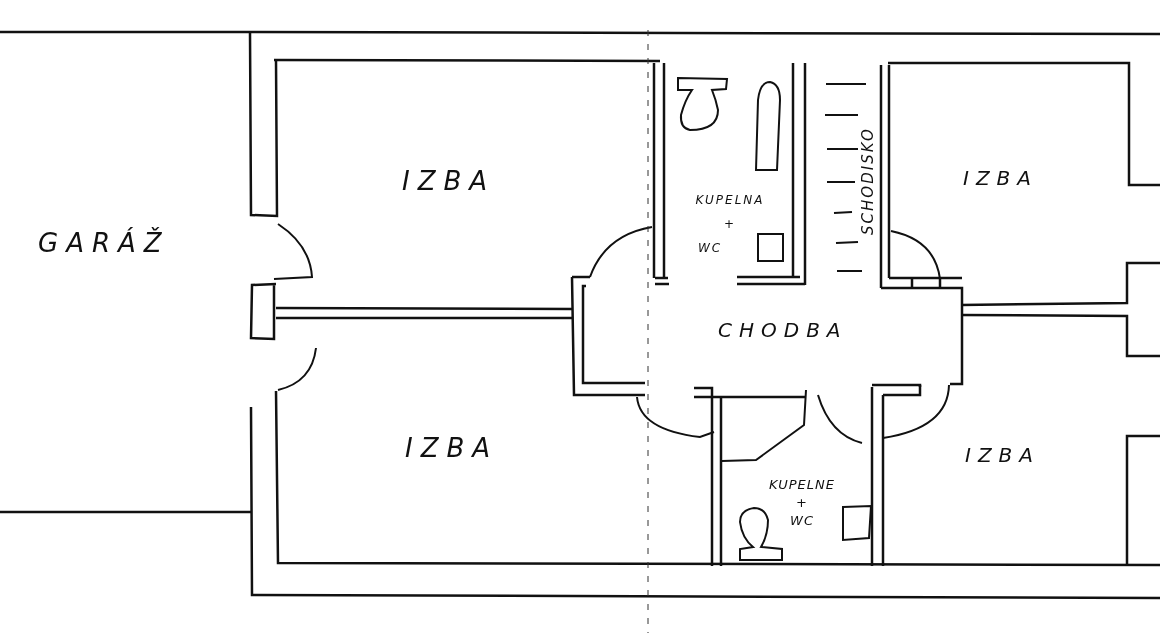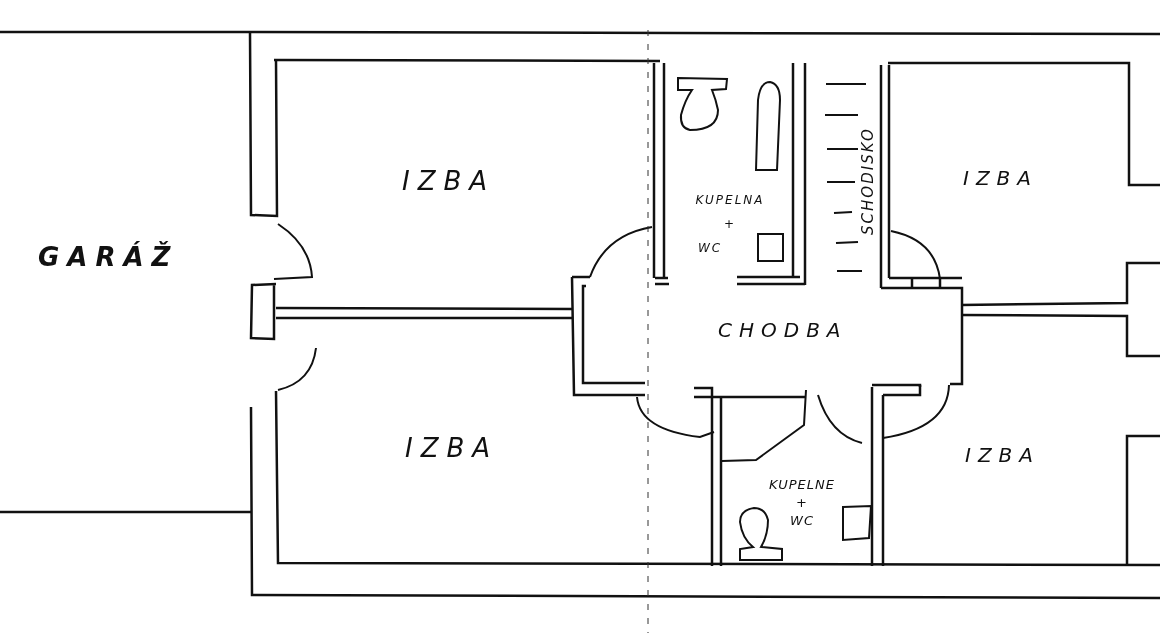--- a/index.html
+++ b/index.html
@@ -115,21 +115,21 @@
 
     <g stroke-width="2">
       <path d="M740,560 L782,560 L782,549 L761,547 Q768,535 768,520 Q765,508 754,508 Q740,510 740,522 Q742,538 753,547 L740,549 Z"></path>
       <path d="M843,507 L871,506 L869,538 L843,540 Z"></path>
     </g>
 
     <line x1="648" y1="30" x2="648" y2="633" stroke-width="1" stroke-dasharray="6 8" stroke="#333"></line>
   </g>
 </svg>
 
-<div class="lbl big" style="left:38px;top:242px;font-weight:bold;">GARÁŽ</div>
+<div class="lbl big" style="left:38px;top:228px;">GARÁŽ</div>
 <div class="lbl big" style="left:402px;top:166px;">IZBA</div>
 <div class="lbl big" style="left:405px;top:433px;">IZBA</div>
 <div class="lbl med" style="left:963px;top:166px;">IZBA</div>
 <div class="lbl med" style="left:965px;top:443px;">IZBA</div>
 <div class="lbl med" style="left:694px;top:318px;margin-left:24px;">CHODBA</div>
 
 <div class="lbl small center" style="left:680px;top:188px;width:100px;">
   <div>KUPELNA</div>
   <div>+</div>
   <div style="text-align:left;padding-left:18px;">WC</div>

